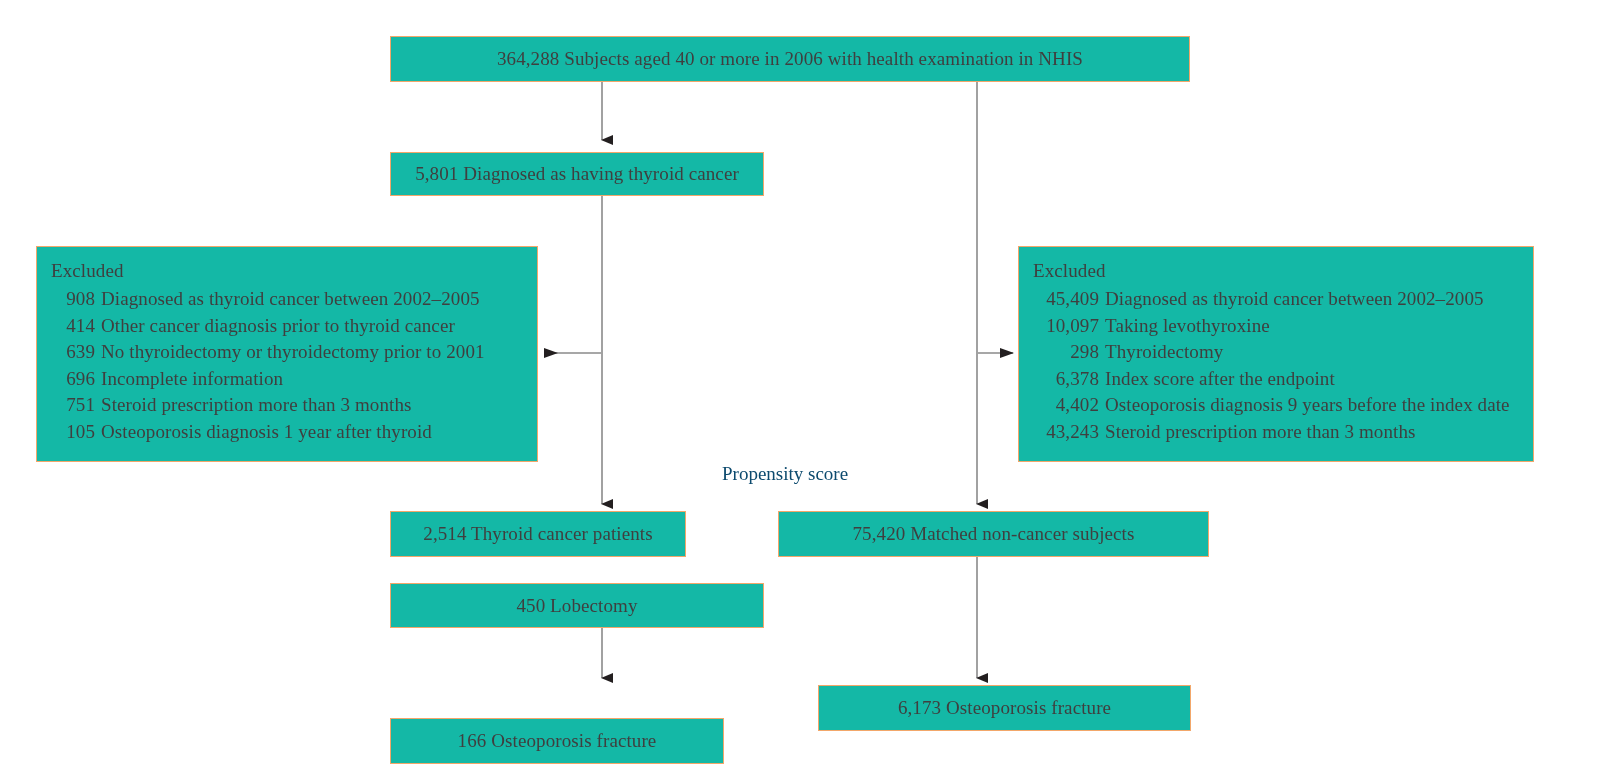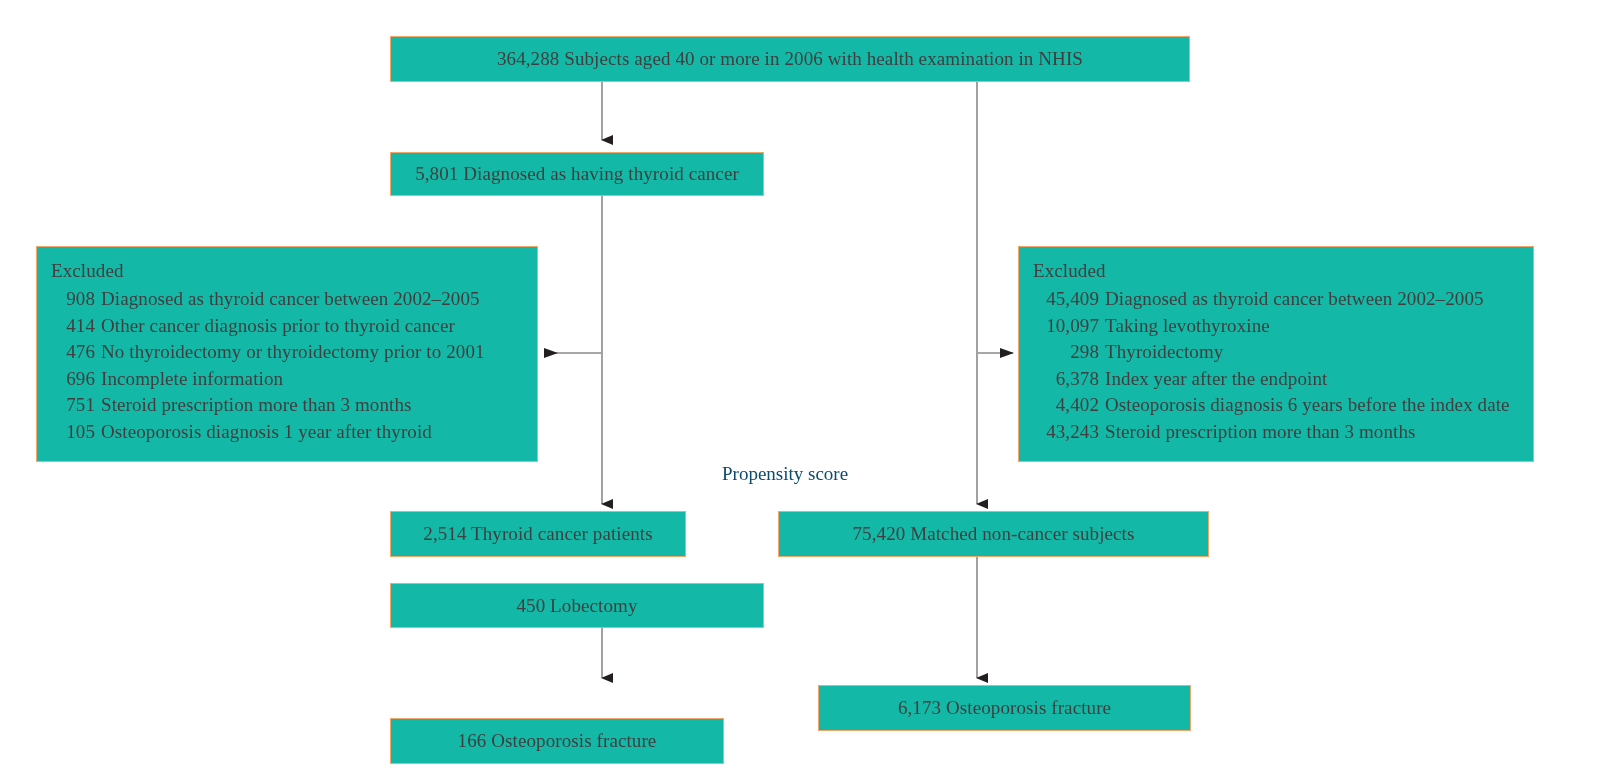--- a/index.html
+++ b/index.html
@@ -134,21 +134,21 @@
     <ul class="excl-list">
       <li>
         <span class="excl-num">908</span>
         <span class="excl-text">Diagnosed as thyroid cancer between 2002–2005</span>
       </li>
       <li>
         <span class="excl-num">414</span>
         <span class="excl-text">Other cancer diagnosis prior to thyroid cancer</span>
       </li>
       <li>
-        <span class="excl-num">476</span>
+        <span class="excl-num">639</span>
         <span class="excl-text">No thyroidectomy or thyroidectomy prior to 2001</span>
       </li>
       <li>
         <span class="excl-num">696</span>
         <span class="excl-text">Incomplete information</span>
       </li>
       <li>
         <span class="excl-num">751</span>
         <span class="excl-text">Steroid prescription more than 3 months</span>
       </li>
@@ -169,25 +169,25 @@
       <li>
         <span class="excl-num">10,097</span>
         <span class="excl-text">Taking levothyroxine</span>
       </li>
       <li>
         <span class="excl-num">298</span>
         <span class="excl-text">Thyroidectomy</span>
       </li>
       <li>
         <span class="excl-num">6,378</span>
-        <span class="excl-text">Index year after the endpoint</span>
+        <span class="excl-text">Index score after the endpoint</span>
       </li>
       <li>
         <span class="excl-num">4,402</span>
-        <span class="excl-text">Osteoporosis diagnosis 6 years before the index date</span>
+        <span class="excl-text">Osteoporosis diagnosis 9 years before the index date</span>
       </li>
       <li>
         <span class="excl-num">43,243</span>
         <span class="excl-text">Steroid prescription more than 3 months</span>
       </li>
     </ul>
   </div>
 
   <div class="caption" style="left:722px; top:463px;">
     <span>Propensity score</span>

